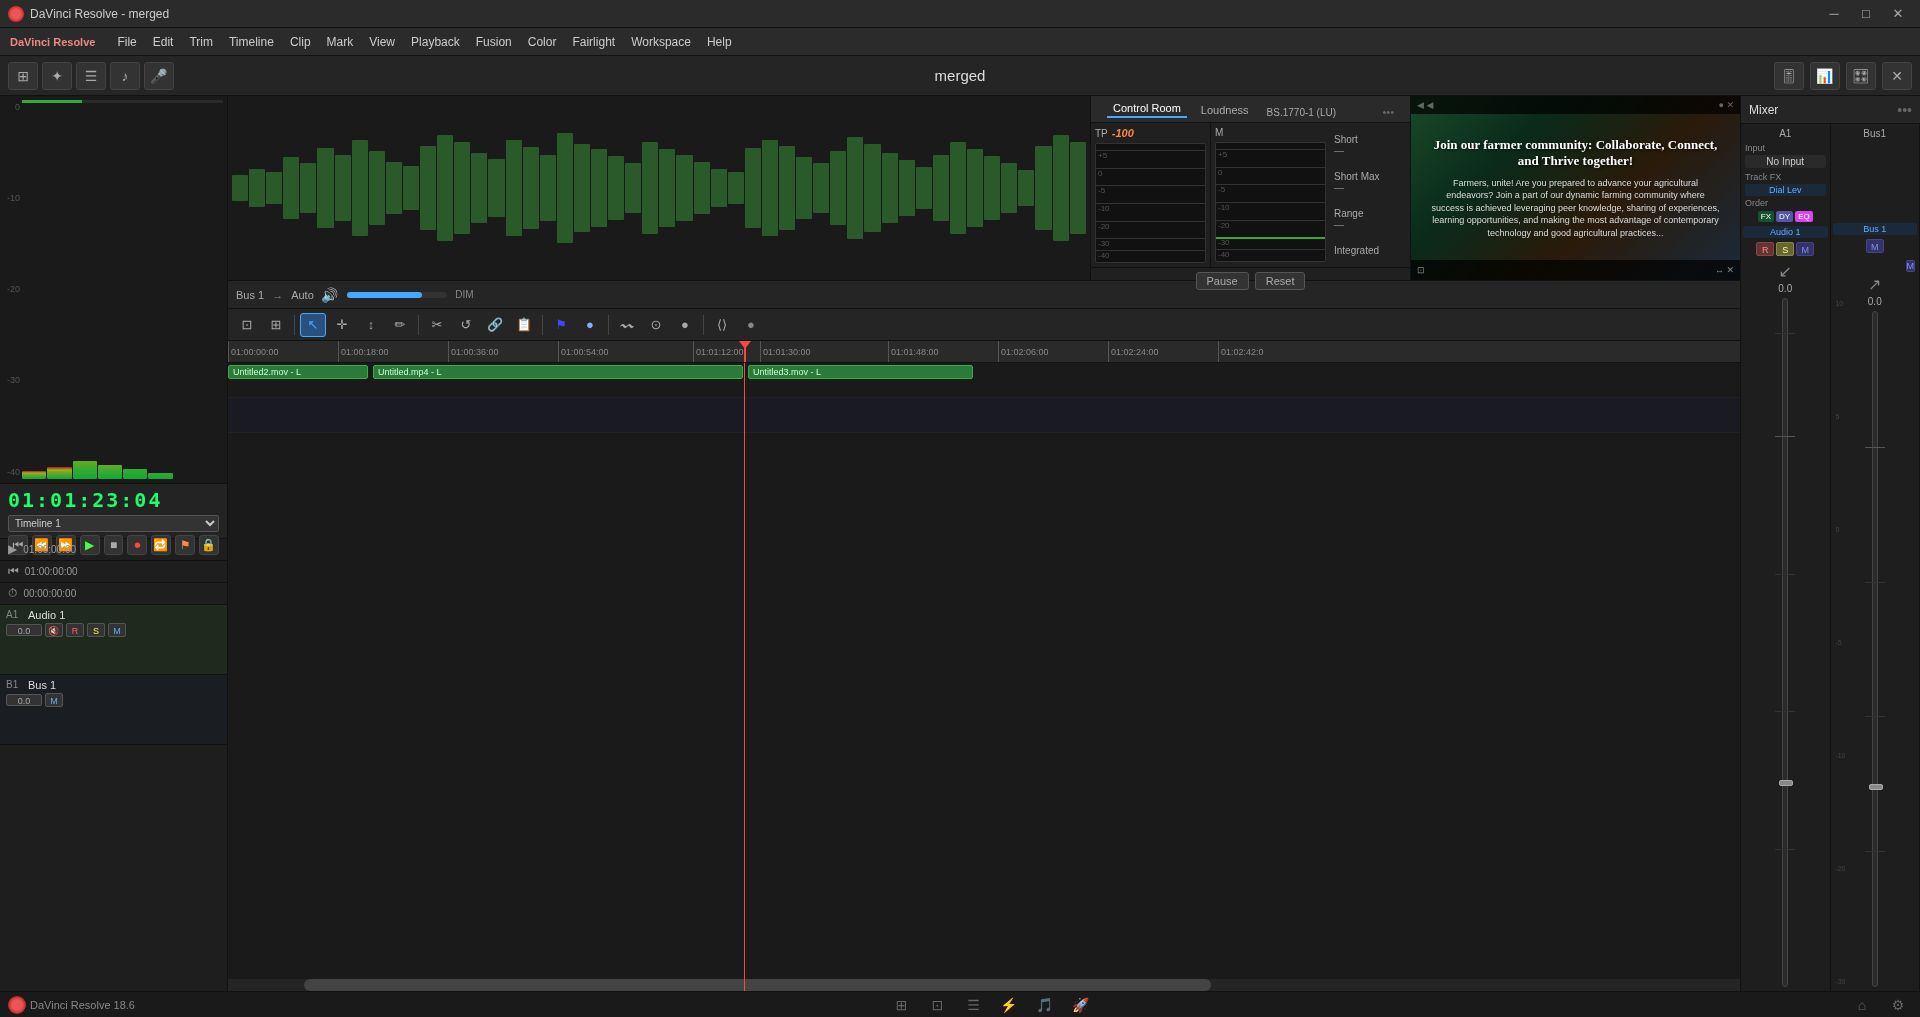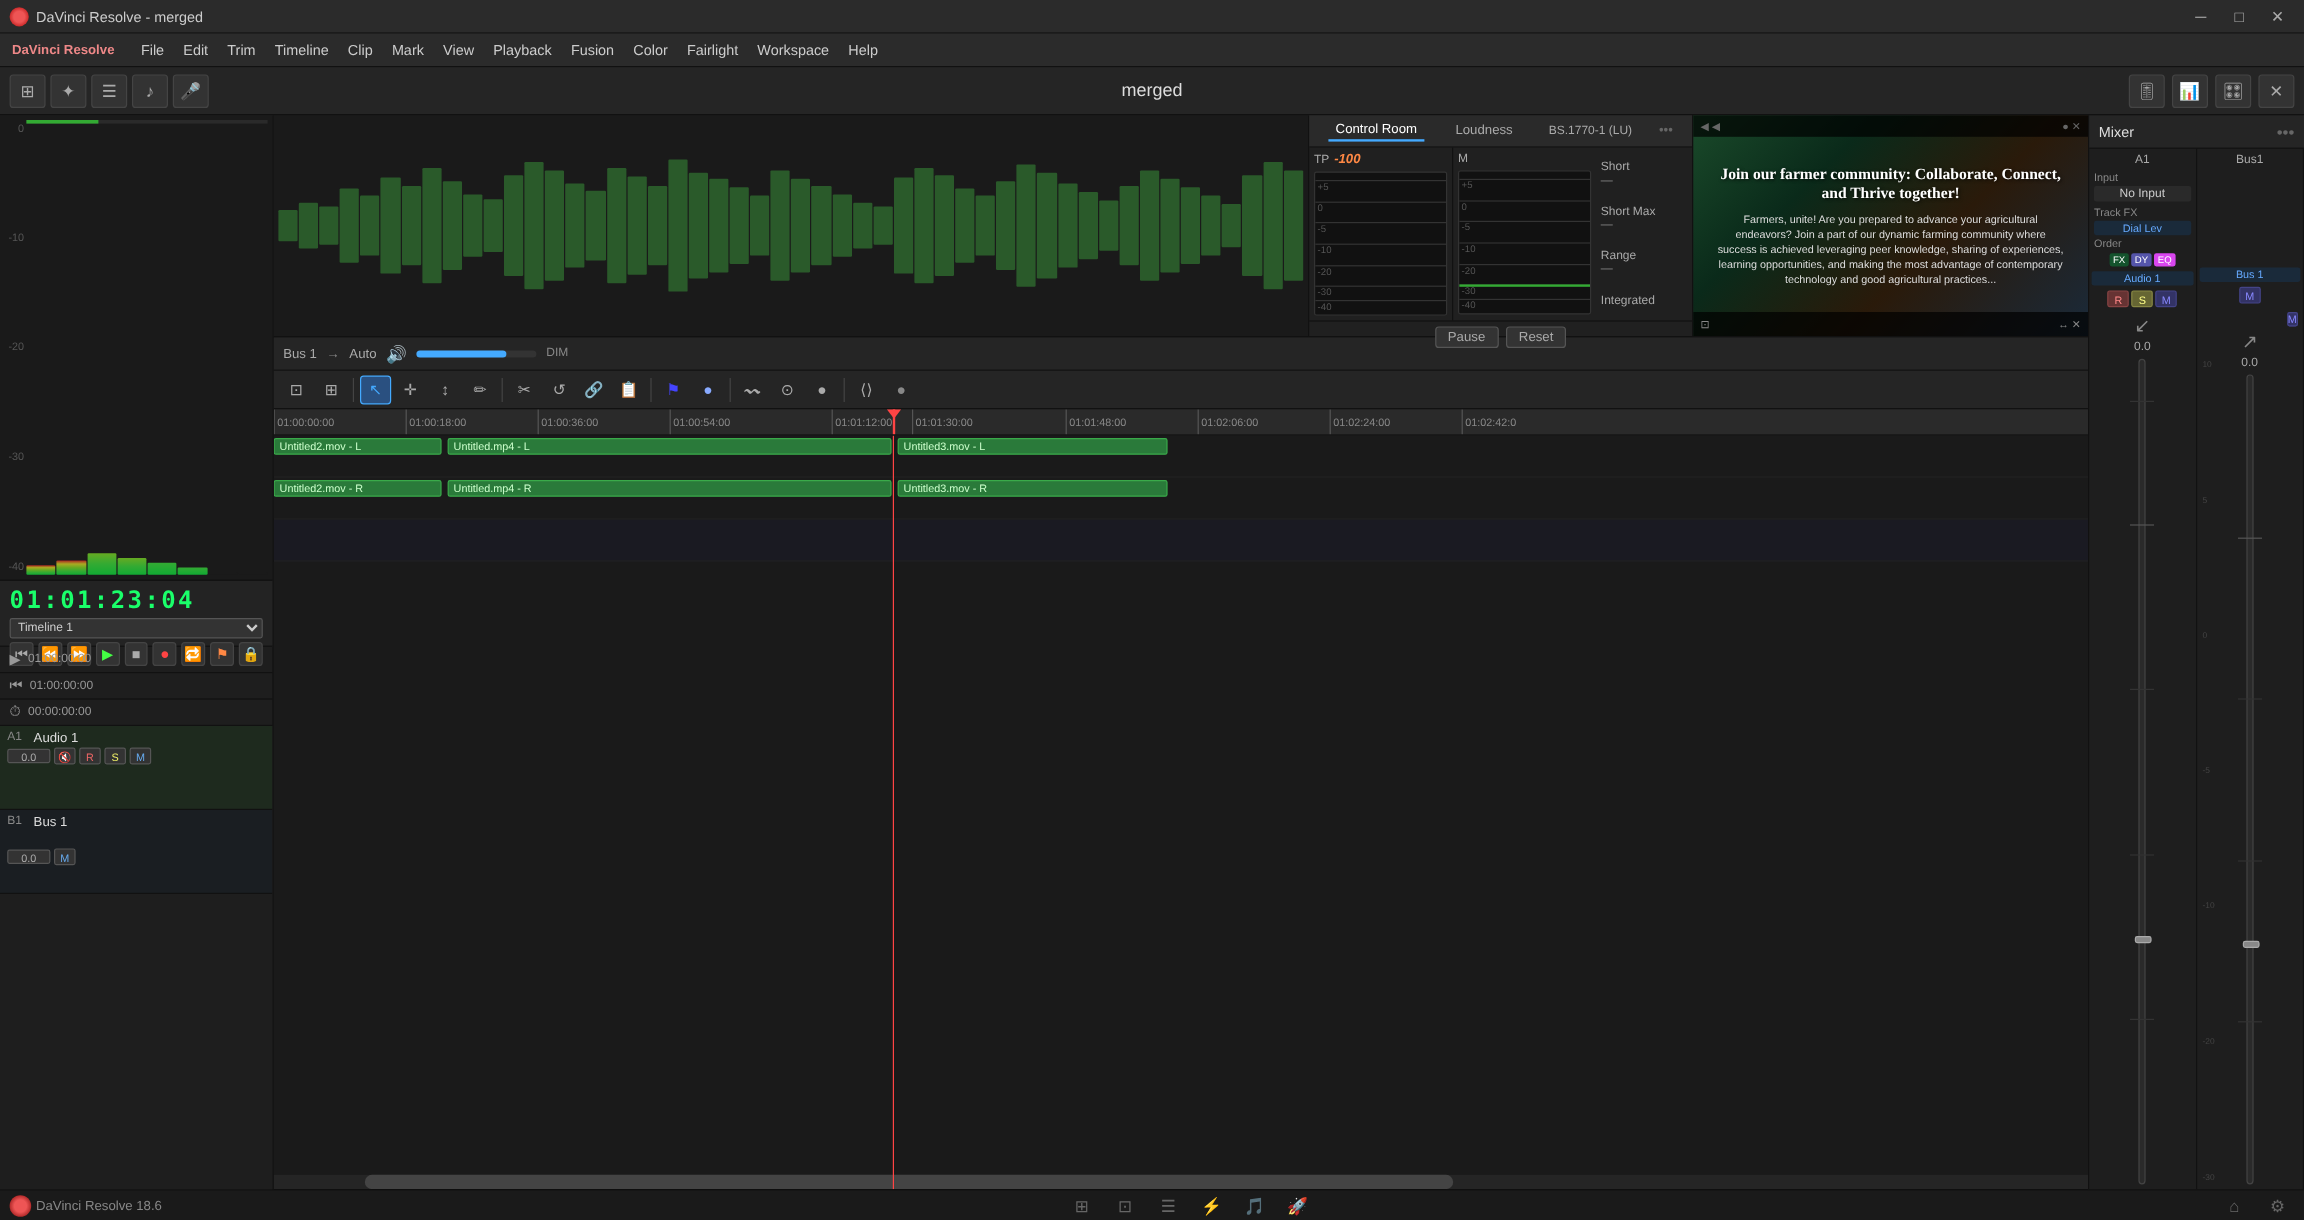--- a/index.html
+++ b/index.html
@@ -268,25 +268,25 @@
     }
     #control-room-panel {
       width: 320px;
       background: #202020;
       border-left: 1px solid #111;
       display: flex;
       flex-direction: column;
     }
     .cr-header {
       display: flex;
-      align-items: center;
+      align-items: flex-end;
       padding: 4px 16px;
       background: #2a2a2a;
       border-bottom: 1px solid #111;
-      gap: 20px;
+      gap: 8px;
     }
     .cr-tab {
       font-size: 11px;
       color: #aaa;
       padding: 2px 6px;
       cursor: pointer;
     }
     .cr-tab.active { color: #fff; border-bottom: 2px solid #4af; }
     .cr-dots { margin-left: auto; color: #666; }
     .cr-buttons {
@@ -791,21 +791,21 @@
         </div>
         <div style="display:flex; align-items:center; gap:3px;">
           <span class="track-fader">0.0</span>
           <span class="track-btn">🔇</span>
           <span class="track-btn r">R</span>
           <span class="track-btn s">S</span>
           <span class="track-btn m">M</span>
         </div>
       </div>
 
-      <div class="track-header bus" style="height:70px; flex-direction:column; align-items:flex-start; padding:4px 6px; gap:16px;">
+      <div class="track-header bus" style="height:70px; flex-direction:column; align-items:flex-start; padding:4px 6px; gap:2px;">
         <div style="display:flex; align-items:center; gap:4px; width:100%;">
           <span class="track-id">B1</span>
           <span class="track-name">Bus 1</span>
         </div>
         <div style="display:flex; align-items:center; gap:3px;">
           <span class="track-fader">0.0</span>
           <span class="track-btn m">M</span>
         </div>
       </div>
     </div>
@@ -1040,31 +1040,20 @@
             <span>Untitled2.mov - L</span>
           </div>
           <div class="audio-clip" style="left:145px; width:370px;">
             <span>Untitled.mp4 - L</span>
           </div>
           <div class="audio-clip" style="left:520px; width:225px;">
             <span>Untitled3.mov - L</span>
           </div>
         </div>
 
-        <div class="track-lane" style="height:35px;">
-          <div class="audio-clip bottom" style="left:0px; width:140px; top:2px;">
-            <span>Untitled2.mov - R</span>
-          </div>
-          <div class="audio-clip bottom" style="left:145px; width:370px; top:2px;">
-            <span>Untitled.mp4 - R</span>
-          </div>
-          <div class="audio-clip bottom" style="left:520px; width:225px; top:2px;">
-            <span>Untitled3.mov - R</span>
-          </div>
-        </div>
 
         <div class="bus-lane"></div>
 
         <div style="position:absolute; bottom:0; left:0; right:0; height:12px; background:#252525;">
           <div style="height:100%; width:60%; background:#444; border-radius:6px; margin-left:5%;"></div>
         </div>
       </div>
     </div>
 
   </div>

